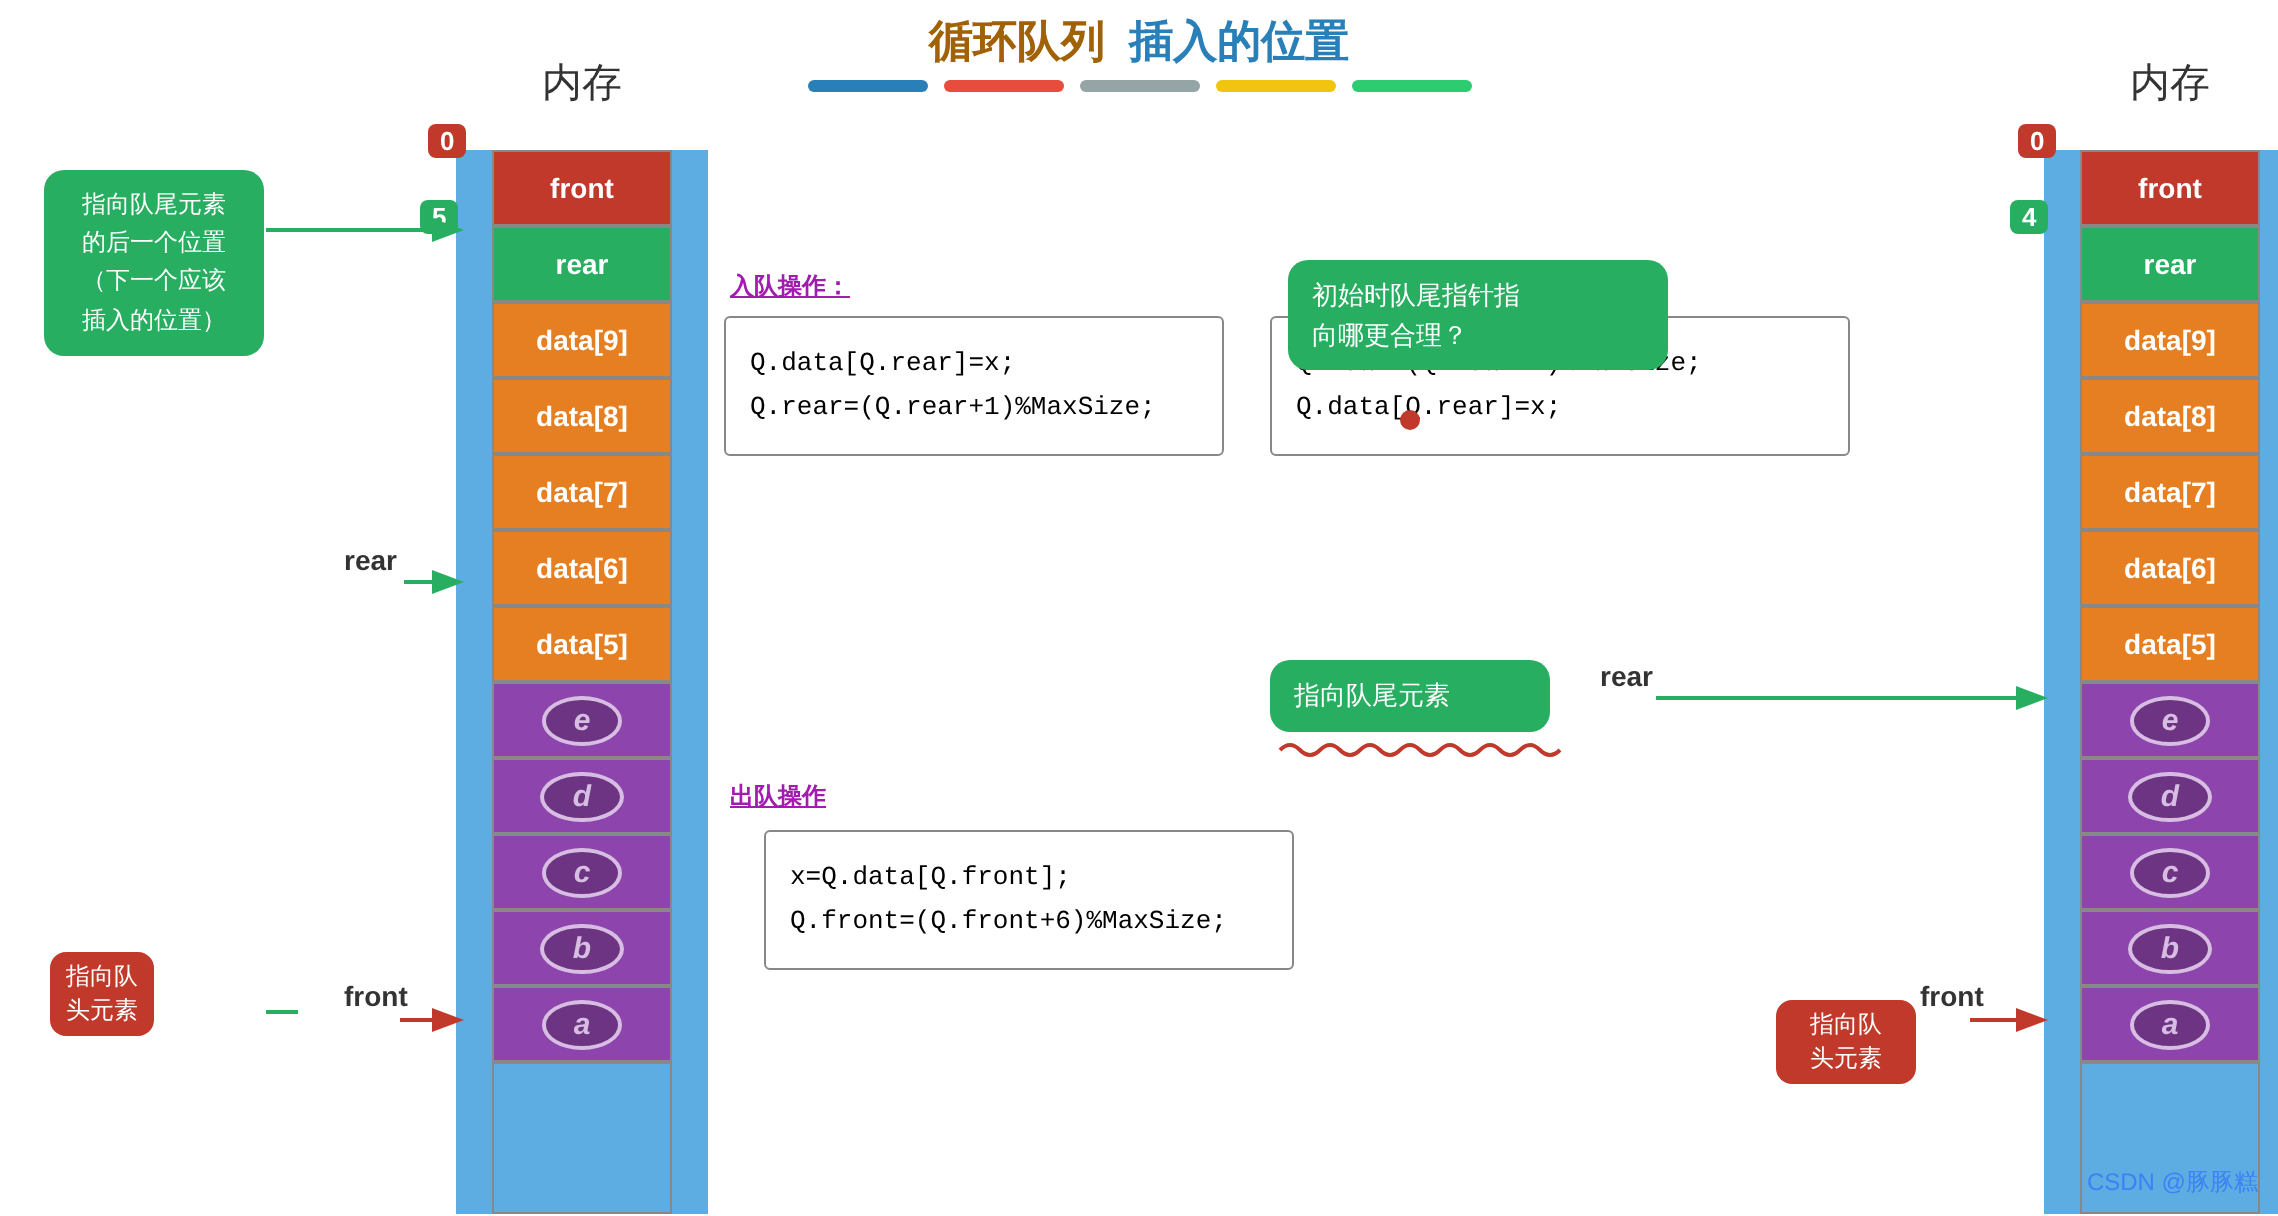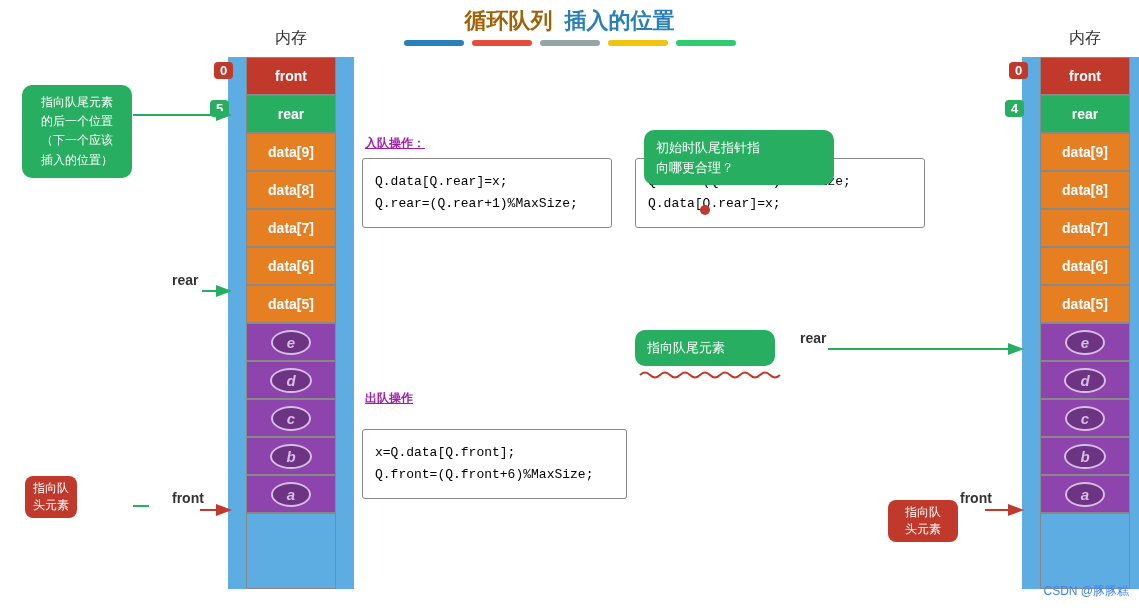--- a/index.html
+++ b/index.html
@@ -36,23 +36,23 @@
       margin-top: 4px;
     }
     .color-bar span {
       display: inline-block;
       width: 60px;
       height: 6px;
       border-radius: 3px;
     }
     .memory-label {
       text-align: center;
-      font-size: 16px;
+      font-size: 20px;
       color: #333;
-      margin-bottom: 8px;
+      margin-bottom: 20px;
     }
     .memory-column {
       display: flex;
       flex-direction: column;
       width: 90px;
     }
     .mem-cell {
       height: 38px;
       display: flex;
       align-items: center;
@@ -286,21 +286,21 @@
     <div>Q.rear=(Q.rear+1)%MaxSize;</div>
   </div>
 
   <div class="code-box" style="top:158px;left:635px;width:290px;">
     <div>Q.rear=(Q.rear+1)%MaxSize;</div>
     <div>Q.data[Q.rear]=x;</div>
   </div>
 
   <div style="position:absolute;top:205px;left:700px;width:10px;height:10px;background:#c0392b;border-radius:50%;"></div>
 
-  <div class="code-box" style="top:415px;left:362px;width:265px;margin-top:14px;">
+  <div class="code-box" style="top:415px;left:382px;width:265px;">
     <div>x=Q.data[Q.front];</div>
     <div>Q.front=(Q.front+6)%MaxSize;</div>
   </div>
 
   <div class="speech-bubble" style="top:130px;left:644px;width:190px;">
     <span style="white-space:pre-line;">初始时队尾指针指
 向哪更合理？</span>
   </div>
 
   <div class="speech-bubble" style="top:330px;left:635px;width:140px;">

